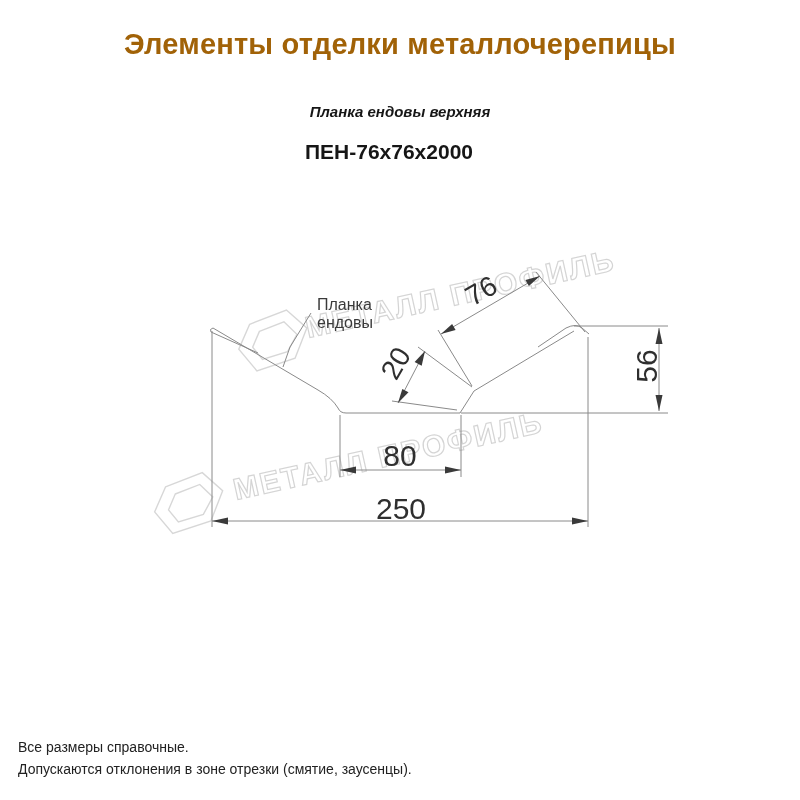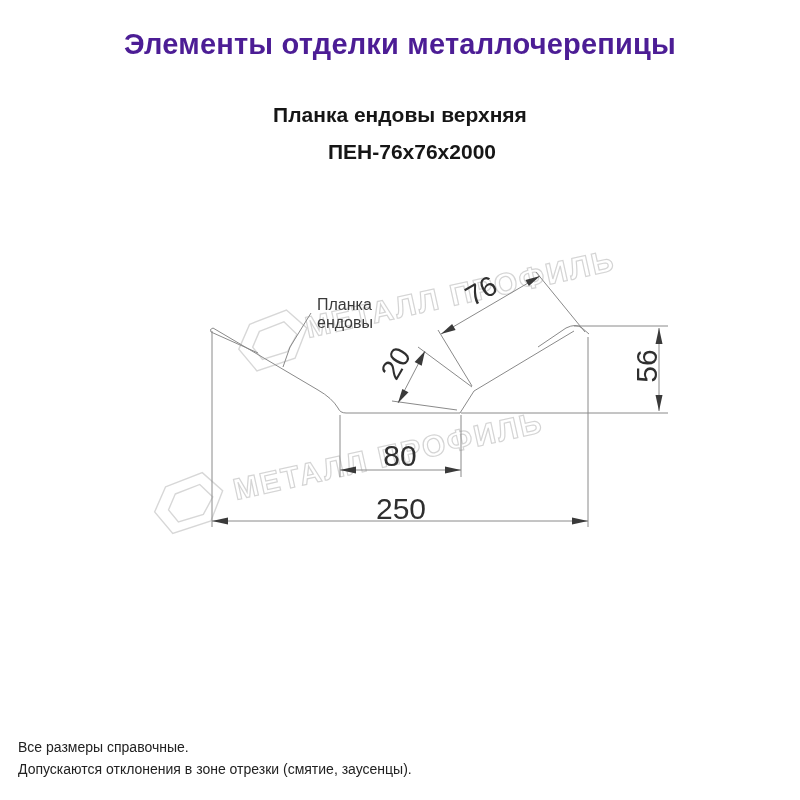--- a/index.html
+++ b/index.html
@@ -2,29 +2,29 @@
 <html><head>
 <meta charset="utf-8">
 <style>
   html,body{margin:0;padding:0;}
   body{
     width:800px;height:800px;position:relative;background:#ffffff;
     font-family:"Liberation Sans",sans-serif;overflow:hidden;
   }
   .title{
     position:absolute;left:0;top:28px;width:800px;text-align:center;
-    font-size:29px;font-weight:700;color:#4c1d95;letter-spacing:0.2px;
+    font-size:29px;font-weight:700;color:#a16207;letter-spacing:0.2px;
   }
   .subtitle{
     position:absolute;left:0;top:103px;width:800px;text-align:center;
-    font-size:21px;font-weight:700;color:#161616;
+    font-size:15px;font-weight:700;color:#161616;font-style:italic;
   }
   .model{
     position:absolute;left:0;top:140px;width:778px;text-align:center;
-    font-size:21px;font-weight:700;color:#161616;margin-left:23px;
+    font-size:21px;font-weight:700;color:#161616;
   }
   .face-label{
     position:absolute;left:317px;top:296px;font-size:16px;line-height:17.5px;
     color:#3a3a3a;
   }
   .notes{
     position:absolute;left:18px;top:737px;font-size:14px;line-height:21.5px;
     color:#222222;
   }
   svg{position:absolute;left:0;top:0;}

